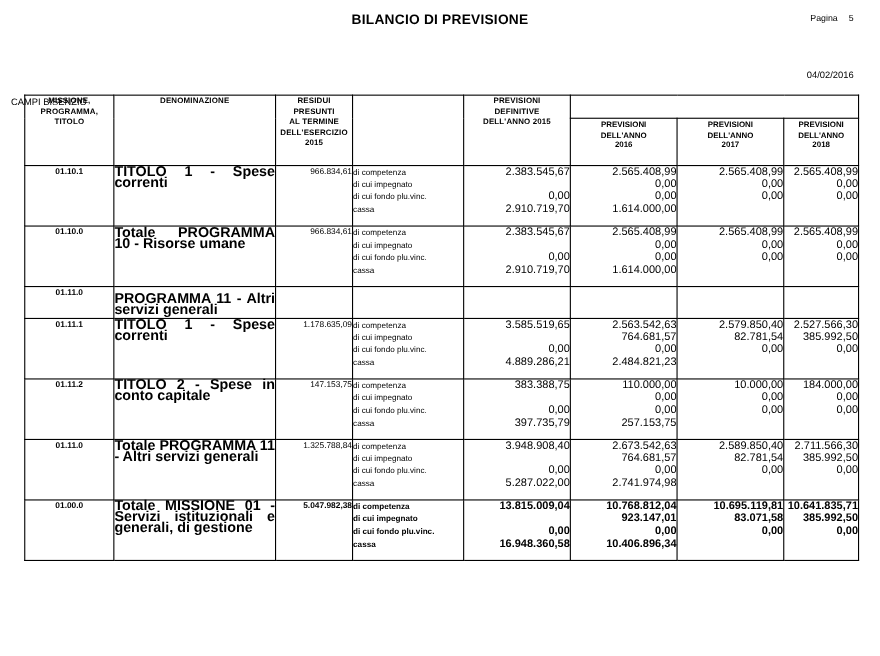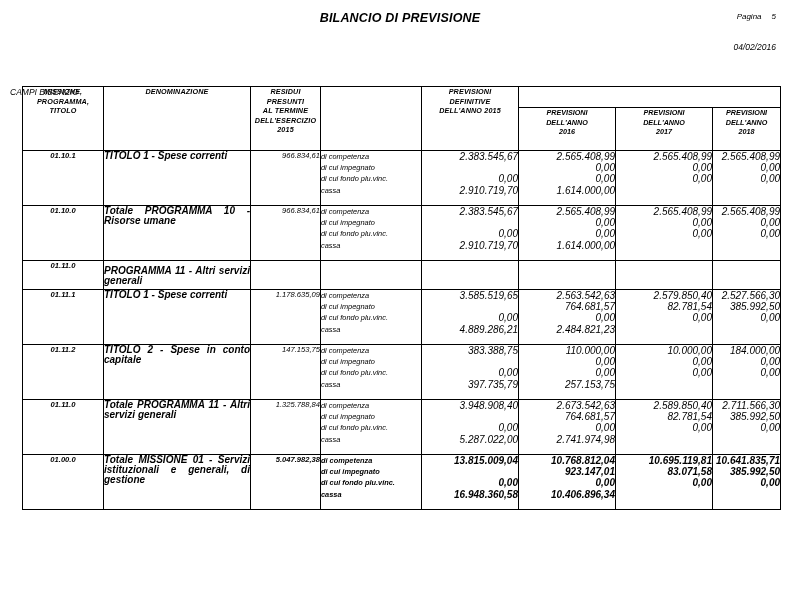--- a/index.html
+++ b/index.html
@@ -13,21 +13,20 @@
     font-family: "Liberation Sans", sans-serif;
     color: #000000;
     position: relative;
     overflow: hidden;
   }
   .page {
     position: relative;
     width: 704px;
     height: 596px;
     box-sizing: border-box;
-    font-style: italic;
   }
 
   
   .doc-header {
     position: absolute;
     top: 10px;
     left: 0;
     width: 800px;
     height: 60px;
   }
@@ -56,21 +55,21 @@
     top: 2px;
     font-size: 8px;
   }
   .page-no .pg-num {
     margin-left: 10px;
     font-weight: normal;
   }
   .doc-date {
     position: absolute;
     right: 24px;
-    top: 32px;
+    top: 53px;
     font-size: 8.5px;
   }
   .entity-name {
     position: absolute;
     left: 10px;
     top: 61px;
     font-size: 8.5px;
     margin-top: 16px;
   }
 
@@ -119,21 +118,21 @@
 
   
   .c-code {
     text-align: center;
     font-weight: bold;
     font-size: 7.6px;
     padding-top: 6px;
   }
   .c-den {
     font-weight: bold;
-    font-size: 10px;
+    font-size: 13px;
     padding: 6px 6px 2px 4px;
     text-align: justify;
     line-height: 10px;
   }
   .c-residui {
     text-align: right;
     padding: 6px 4px 2px 2px;
     font-size: 7.6px;
     border-right: none;
   }

